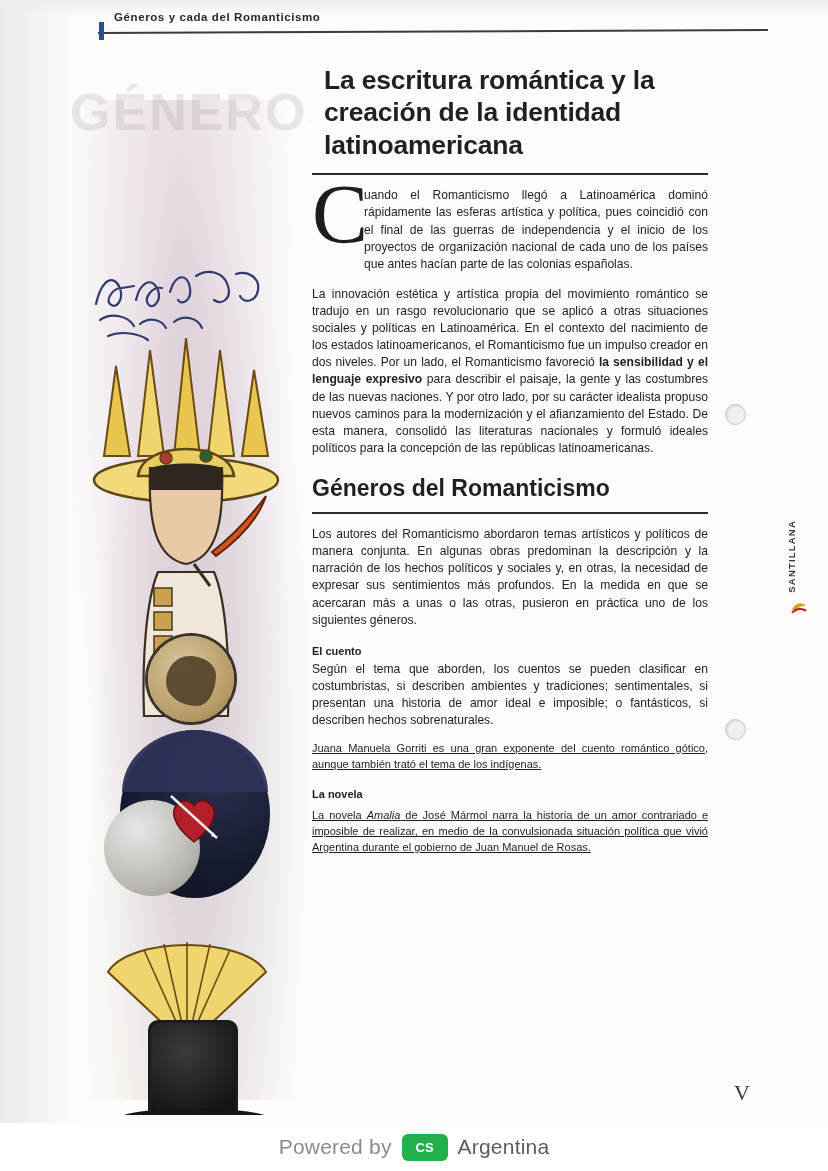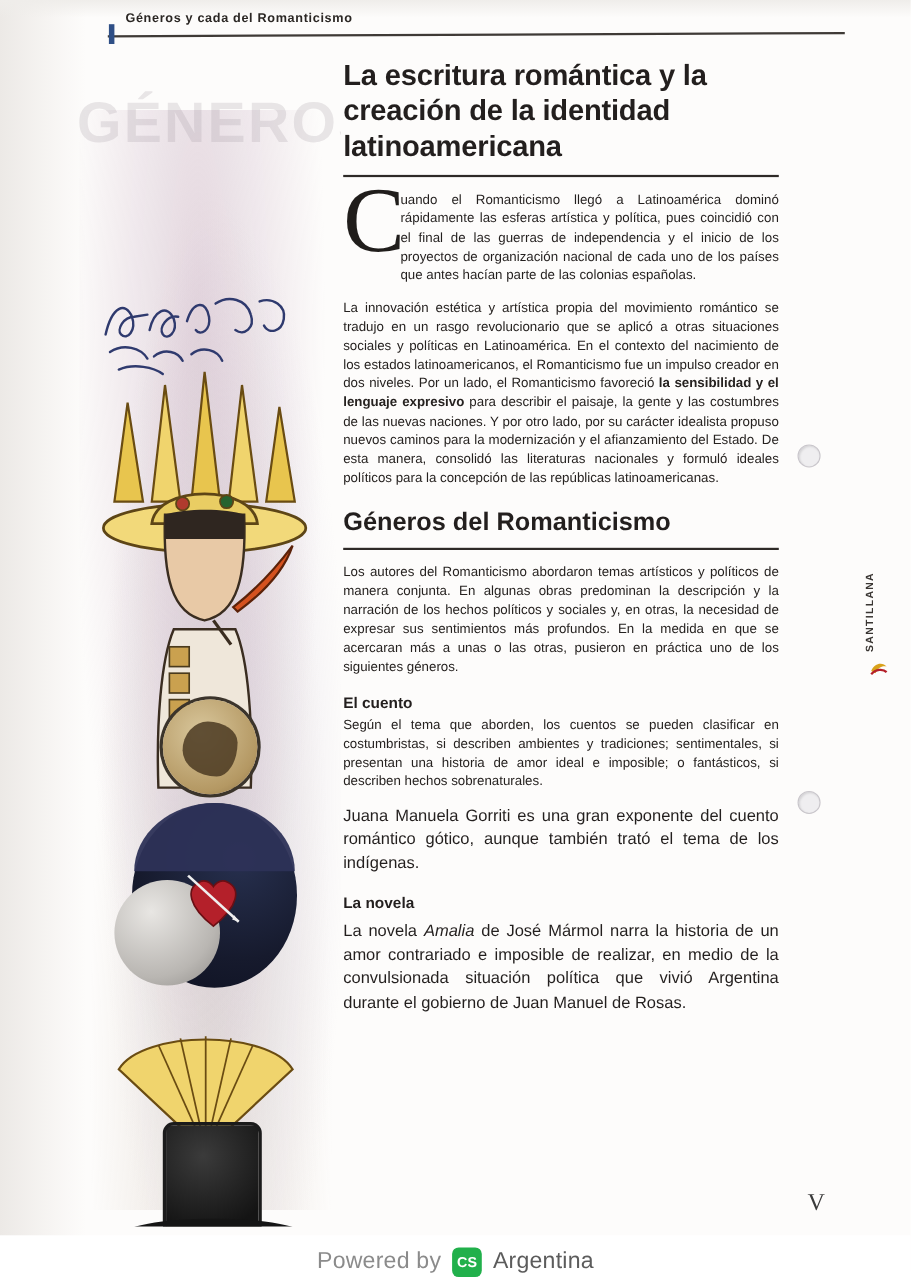--- a/index.html
+++ b/index.html
@@ -200,21 +200,21 @@
     position: absolute;
     left: 312px;
     top: 52px;
     width: 396px;
   }
 
   h1.title {
     font-size: 26.5px;
     line-height: 1.22;
     font-weight: bold;
-    margin: 0;
+    margin: 12px;
     color: #231f1e;
     letter-spacing: -0.2px;
   }
   .rule {
     height: 2px;
     background: #2e2a27;
     margin: 10px 0 12px 0;
   }
   .rule.thin { height: 1.6px; }
 
@@ -244,33 +244,34 @@
     text-align: justify;
   }
 
   h2.section {
     font-size: 23px;
     font-weight: bold;
     margin: 18px 0 0 0;
     color: #231f1e;
   }
   h3.sub {
-    font-size: 14px;
+    font-size: 11px;
     font-weight: bold;
     margin: 16px 0 4px 0;
     color: #231f1e;
   }
   .indent-1 { margin-left: 14px; }
   .indent-2 { margin-left: 28px; }
   .indent-3 { margin-left: 34px; }
   .small-note {
-    font-size: 15px;
+    font-size: 11px;
     line-height: 1.45;
     text-align: justify;
     margin: 8px 0 0 0;
+    text-decoration: underline;
   }
   em { font-style: italic; }
 
   
   .punch-hole {
     position: absolute;
     width: 19px; height: 19px;
     border-radius: 50%;
     background: #efeef0;
     border: 1px solid #c9c6cb;
@@ -314,21 +315,21 @@
     align-items: center;
     justify-content: center;
     gap: 10px;
   }
   .footer .powered {
     font-size: 21px;
     color: #8b8b8b;
     letter-spacing: 0.2px;
   }
   .cs-badge {
-    width: 27px; height: 27px;
+    width: 46px; height: 27px;
     border-radius: 6px;
     background: #21b04b;
     color: #fff;
     font-size: 13px;
     font-weight: bold;
     display: flex;
     align-items: center;
     justify-content: center;
   }
   .cs-word {

